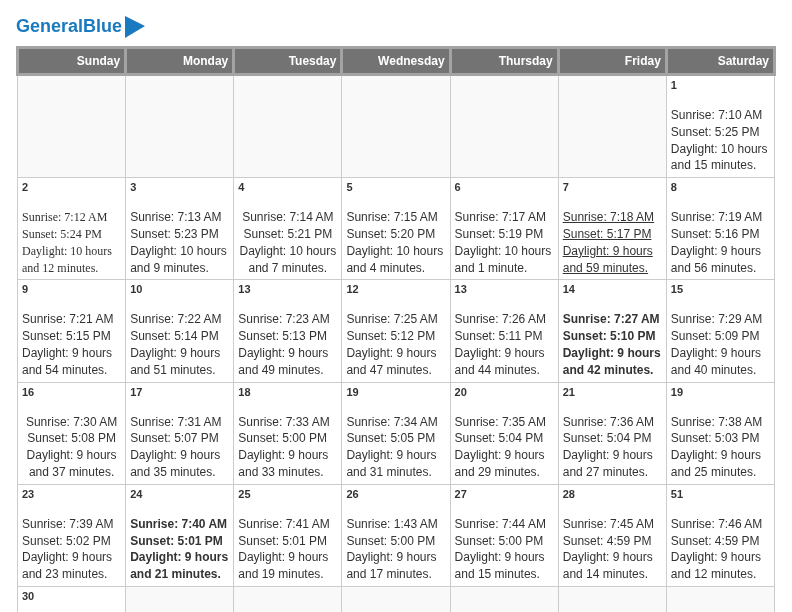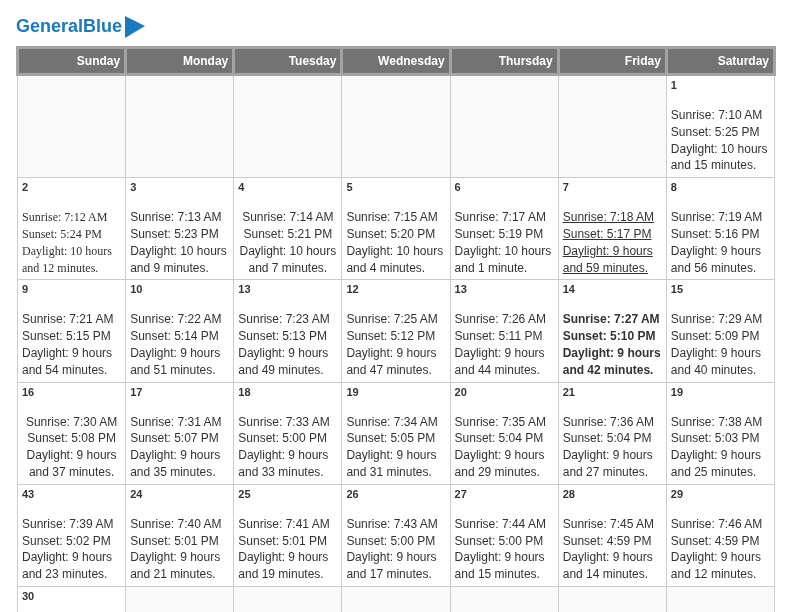--- a/index.html
+++ b/index.html
@@ -277,63 +277,63 @@
         <td>
           <span class="day-num">19</span>
           <div class="cell-content" style="white-space: pre-line;">Sunrise: 7:38 AM
 Sunset: 5:03 PM
 Daylight: 9 hours
 and 25 minutes.</div>
         </td>
       </tr>
       <tr>
         <td>
-          <span class="day-num">43</span>
+          <span class="day-num">23</span>
           <div class="cell-content" style="white-space: pre-line;">Sunrise: 7:39 AM
 Sunset: 5:02 PM
 Daylight: 9 hours
 and 23 minutes.</div>
         </td>
         <td>
           <span class="day-num">24</span>
-          <div class="cell-content" style="white-space: pre-line;">Sunrise: 7:40 AM
+          <div class="cell-content" style="white-space: pre-line; font-weight: bold;">Sunrise: 7:40 AM
 Sunset: 5:01 PM
 Daylight: 9 hours
 and 21 minutes.</div>
         </td>
         <td>
           <span class="day-num">25</span>
           <div class="cell-content" style="white-space: pre-line;">Sunrise: 7:41 AM
 Sunset: 5:01 PM
 Daylight: 9 hours
 and 19 minutes.</div>
         </td>
         <td>
           <span class="day-num">26</span>
-          <div class="cell-content" style="white-space: pre-line;">Sunrise: 7:43 AM
+          <div class="cell-content" style="white-space: pre-line;">Sunrise: 1:43 AM
 Sunset: 5:00 PM
 Daylight: 9 hours
 and 17 minutes.</div>
         </td>
         <td>
           <span class="day-num">27</span>
           <div class="cell-content" style="white-space: pre-line;">Sunrise: 7:44 AM
 Sunset: 5:00 PM
 Daylight: 9 hours
 and 15 minutes.</div>
         </td>
         <td>
           <span class="day-num">28</span>
           <div class="cell-content" style="white-space: pre-line;">Sunrise: 7:45 AM
 Sunset: 4:59 PM
 Daylight: 9 hours
 and 14 minutes.</div>
         </td>
         <td>
-          <span class="day-num">29</span>
+          <span class="day-num">51</span>
           <div class="cell-content" style="white-space: pre-line;">Sunrise: 7:46 AM
 Sunset: 4:59 PM
 Daylight: 9 hours
 and 12 minutes.</div>
         </td>
       </tr>
       <tr>
         <td>
           <span class="day-num">30</span>
           <div class="cell-content" style="white-space: pre-line;">Sunrise: 7:47 AM

